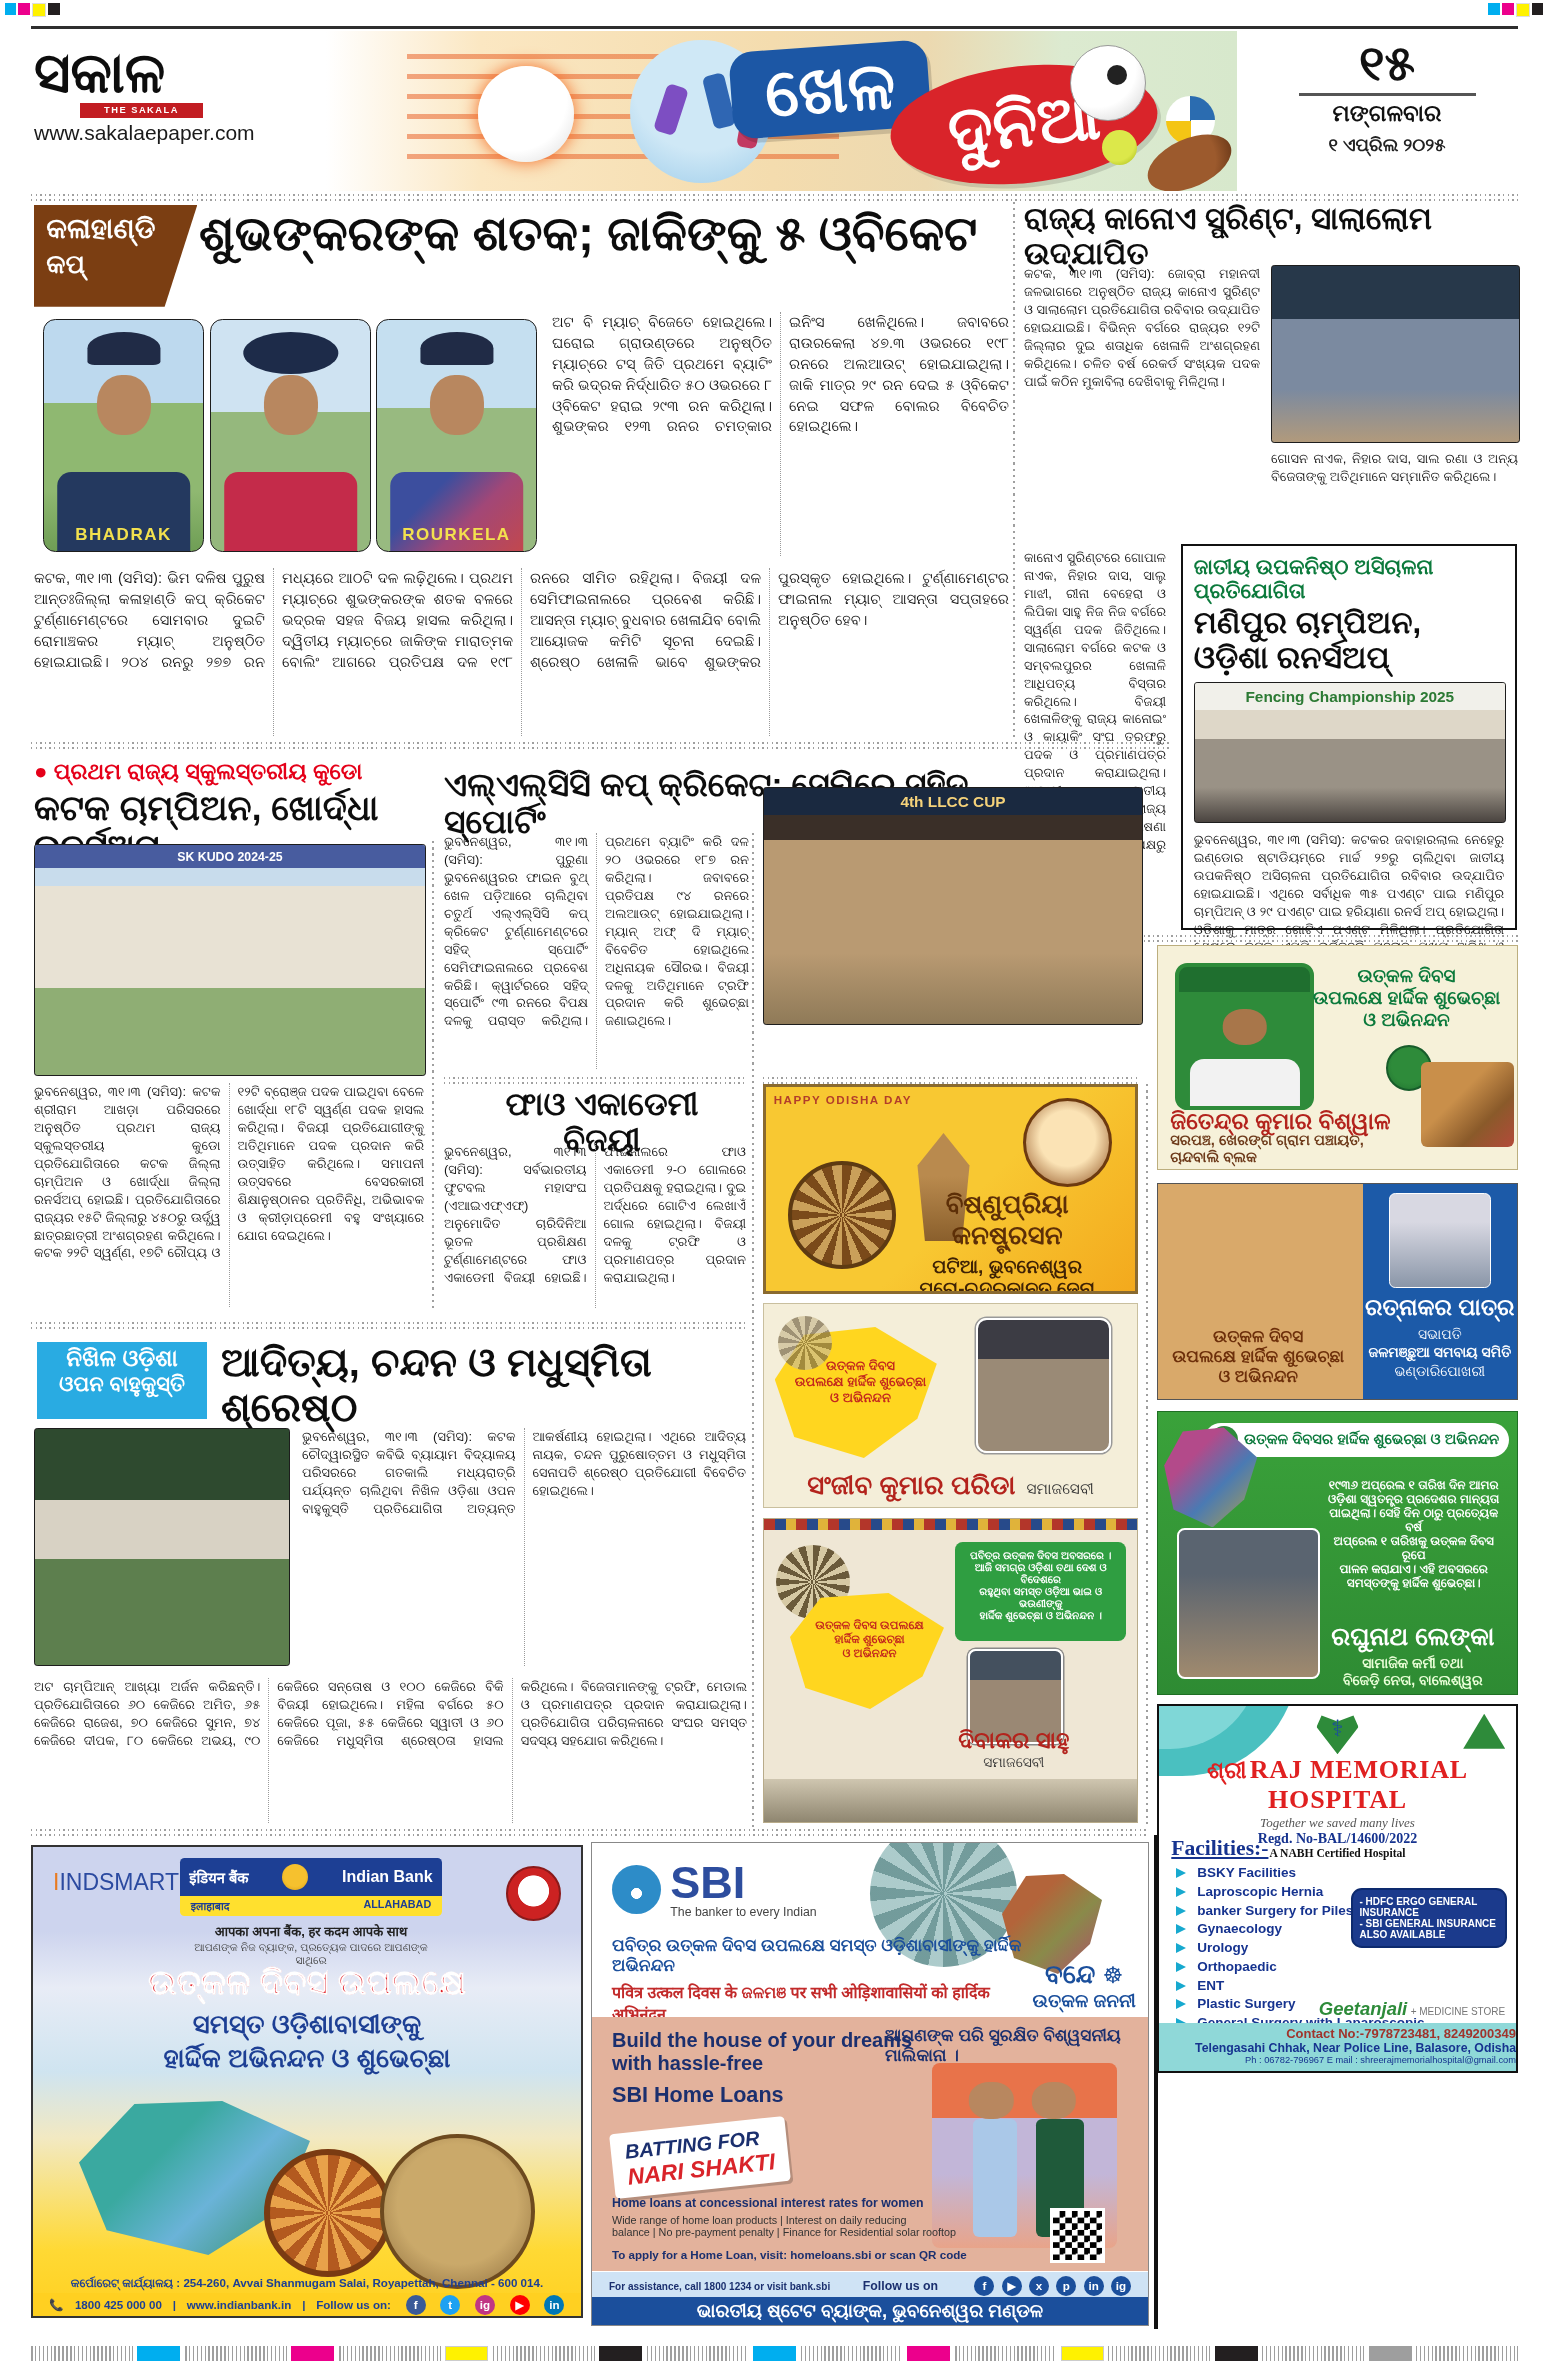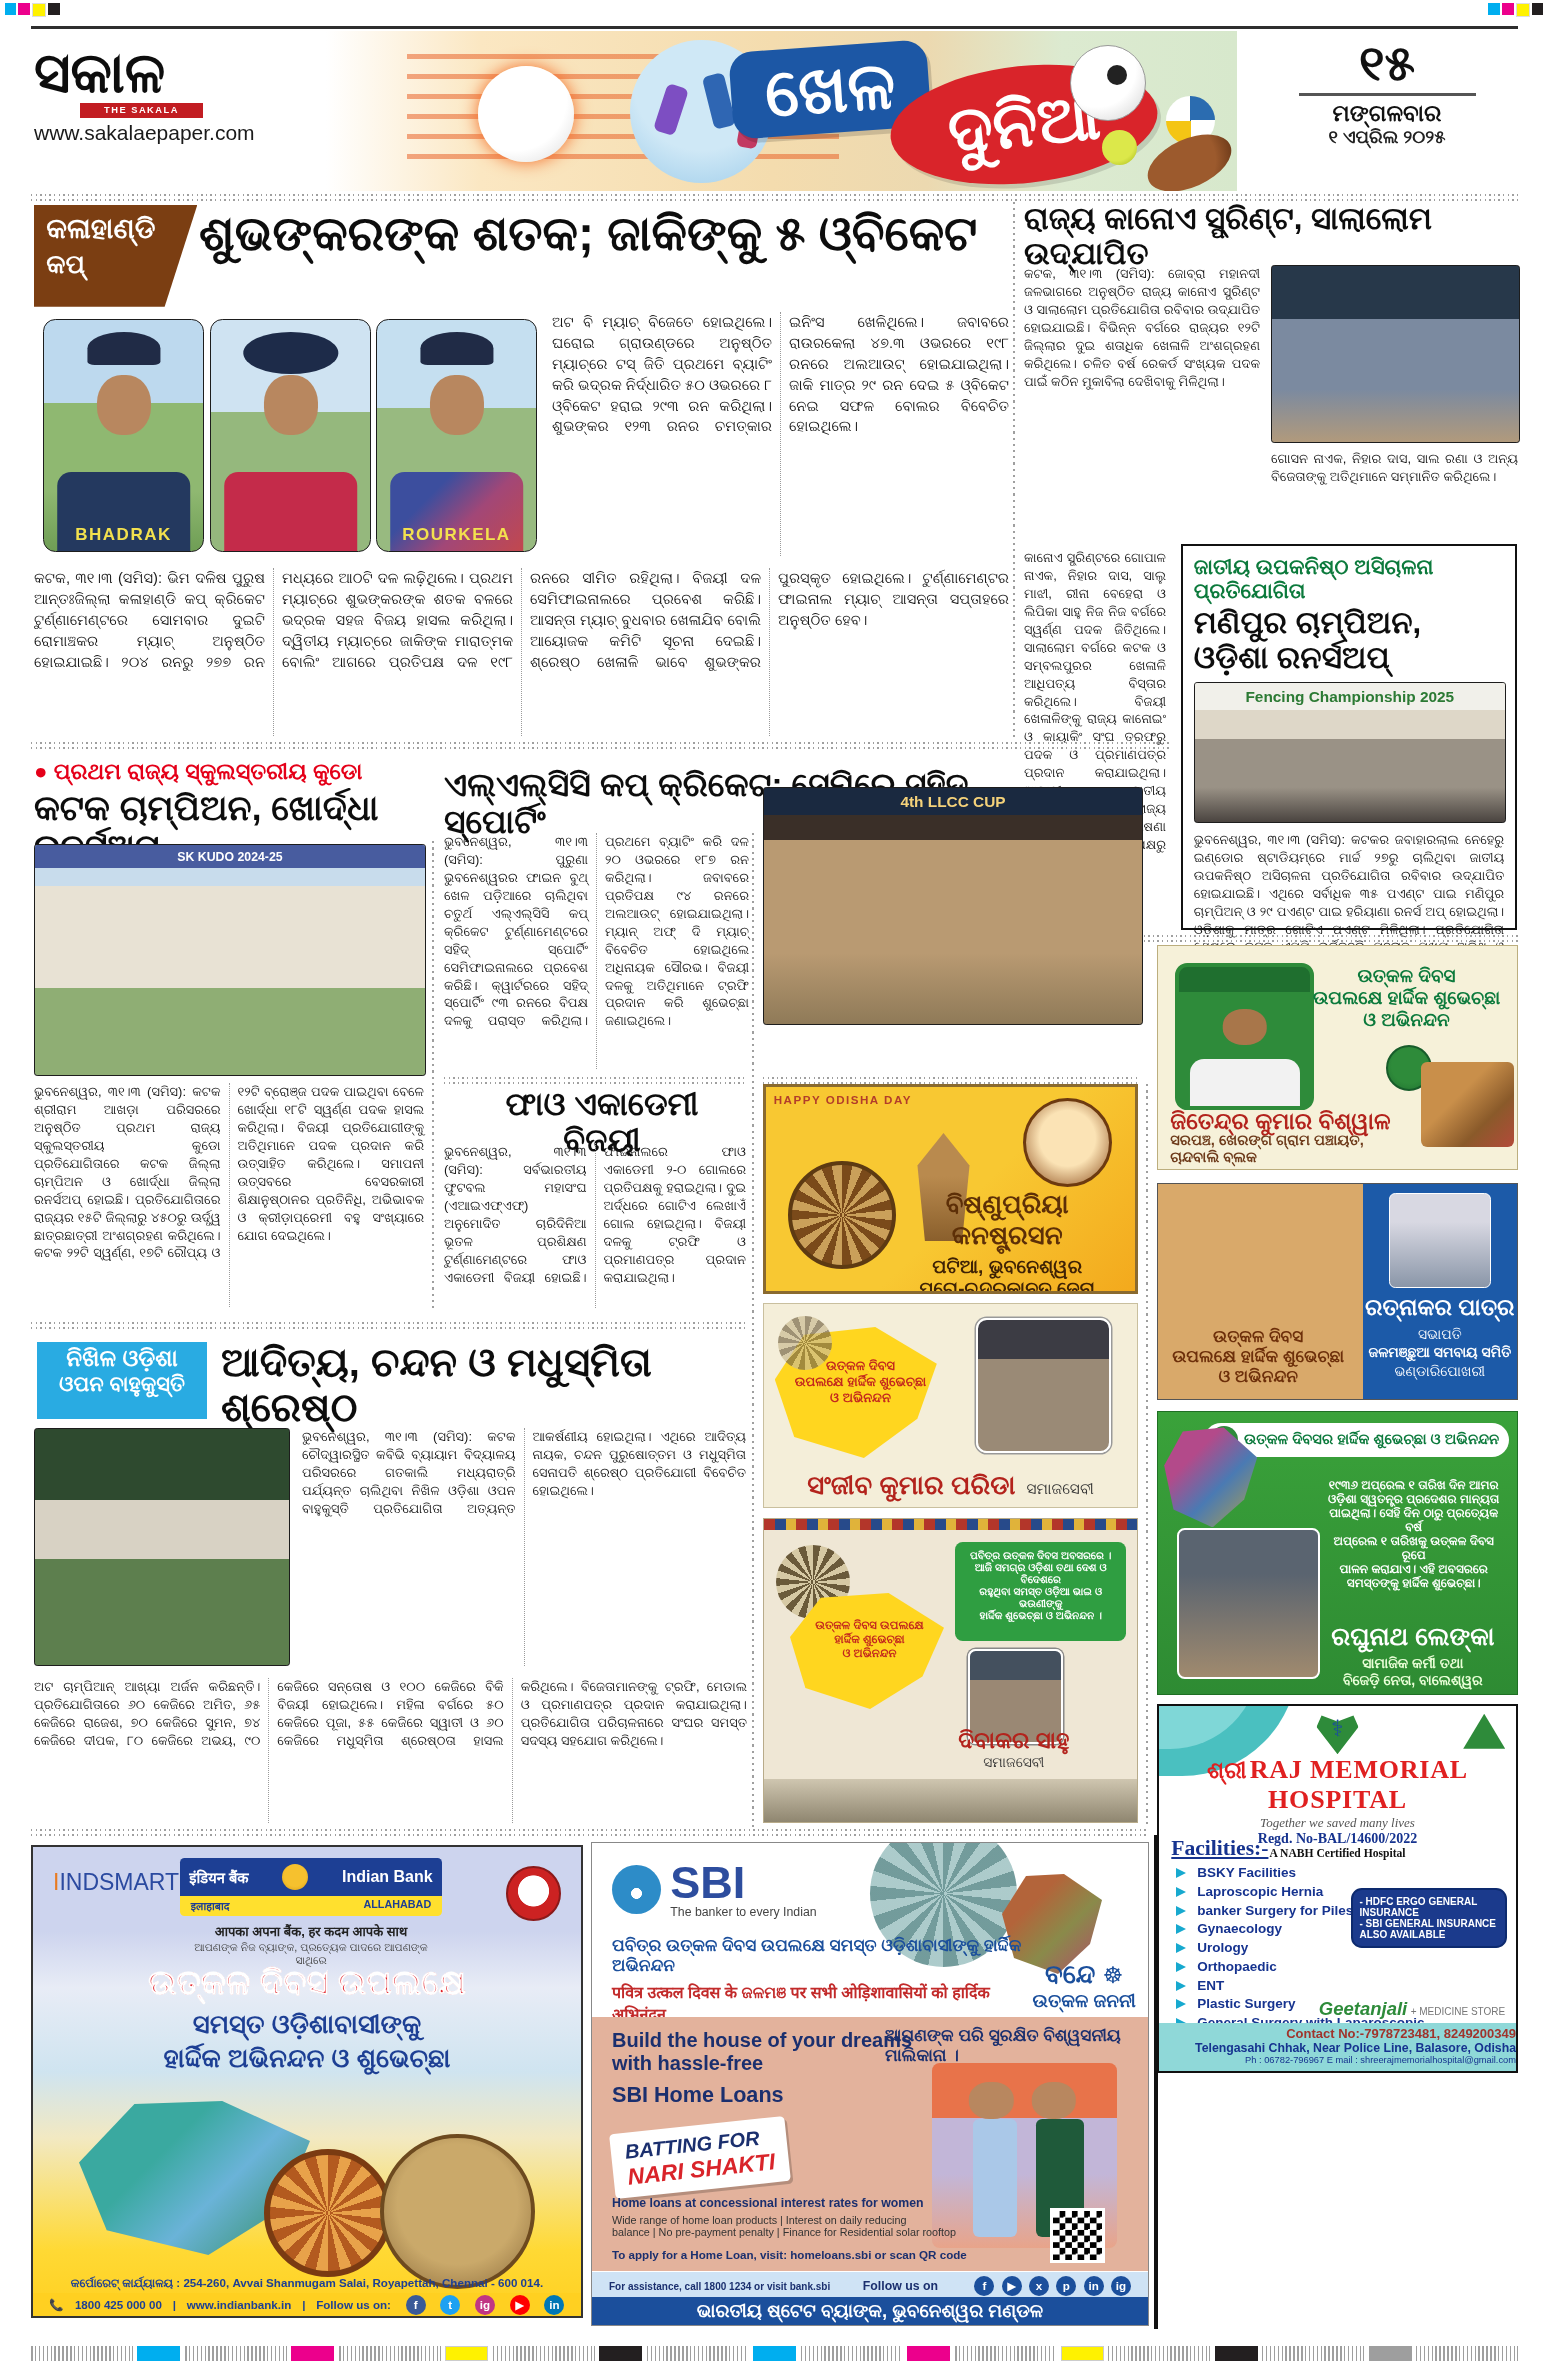--- a/index.html
+++ b/index.html
@@ -77,21 +77,21 @@
     <div class="ball" style="right:39px;top:6.2px;width:57px;height:57px;background:radial-gradient(circle at 35% 30%,#f píse 0,#e E 0),radial-gradient(circle at 40% 35%,#f2943d 60%,#b75b16 100%);"></div>
     <div class="ball" style="right:21.6px;top:65px;width:49px;height:49px;background:conic-gradient(#2b6cb0 0 25%,#ffffff 0 50%,#f4c515 0 75%,#ffffff 0);"></div>
     <div class="abs" style="right:3.1px;top:108px;width:89px;height:48px;background:radial-gradient(circle at 40% 35%,#9c5a2d 60%,#5d2f12 100%);border-radius:50%;transform:rotate(-24deg);"></div>
     <div class="ball" style="right:100px;top:99px;width:35px;height:35px;background:radial-gradient(circle at 40% 35%,#dce84a 60%,#9fb312 100%);"></div>
   </div>
 
   <div class="abs" style="left:1265px;top:39px;width:244px;text-align:center;">
     <div style="font-size:49px;font-weight:bold;color:#111;line-height:1;">୧୫</div>
     <div style="width:177px;height:3.1px;background:#555;margin:4.6px auto;"></div>
     <div style="font-size:23px;font-weight:bold;color:#111;">ମଙ୍ଗଳବାର</div>
-    <div style="font-size:18px;font-weight:bold;color:#222;margin-top:0;">୧ ଏପ୍ରିଲ ୨୦୨୫</div>
+    <div style="font-size:18px;font-weight:bold;color:#222;margin-top:8px;">୧ ଏପ୍ରିଲ ୨୦୨୫</div>
   </div>
 
   <div class="abs dot-h" style="left:31px;top:194px;width:1487px;"></div>
 
   <div class="abs badge" style="left:34px;top:205px;width:151px;height:94px;background:#7b3e12;clip-path:polygon(0 0,100% 0,80% 100%,0 100%);padding:7.7px 0 0 12.3px;">
     <div style="font-size:28px;">କଳାହାଣ୍ଡି</div>
     <div style="font-size:26px;margin-top:3.1px;">କପ୍</div>
   </div>
   <div class="abs hl" style="left:199px;top:207px;width:810px;font-size:48px;">ଶୁଭଙ୍କରଙ୍କ ଶତକ; ଜାକିଙ୍କୁ ୫ ଓ୍ବିକେଟ</div>
 

